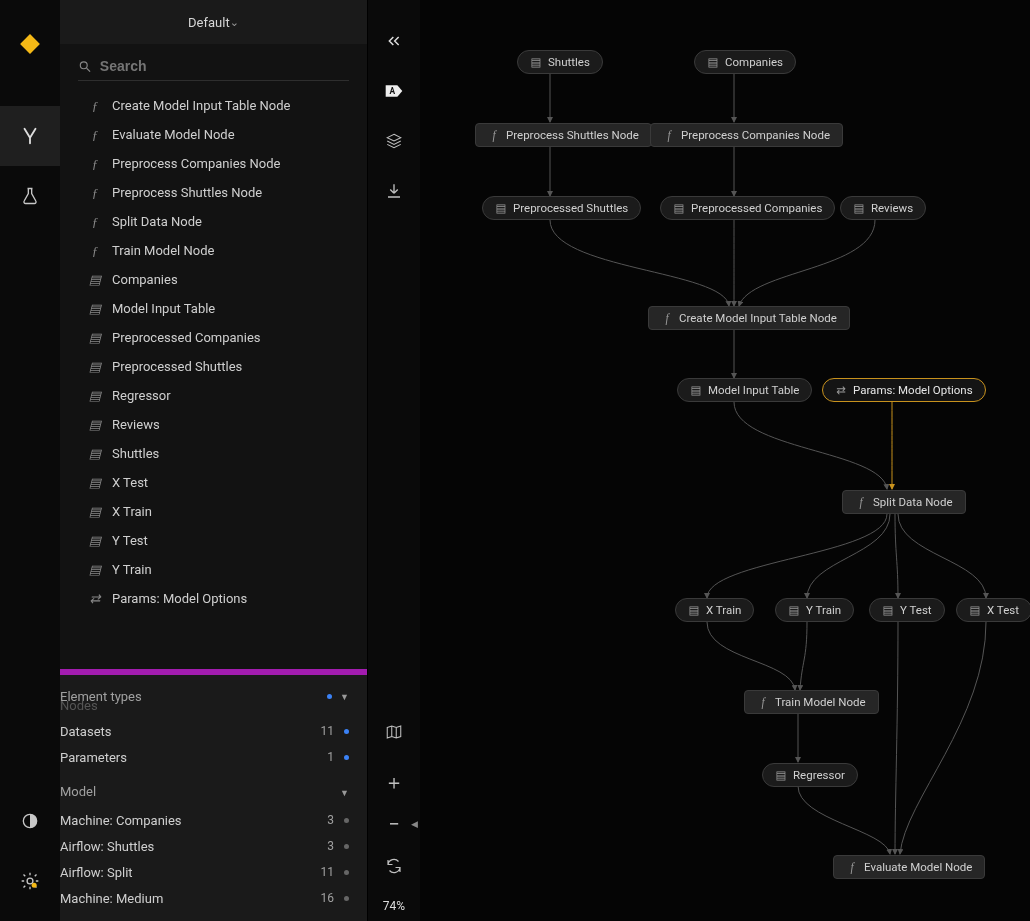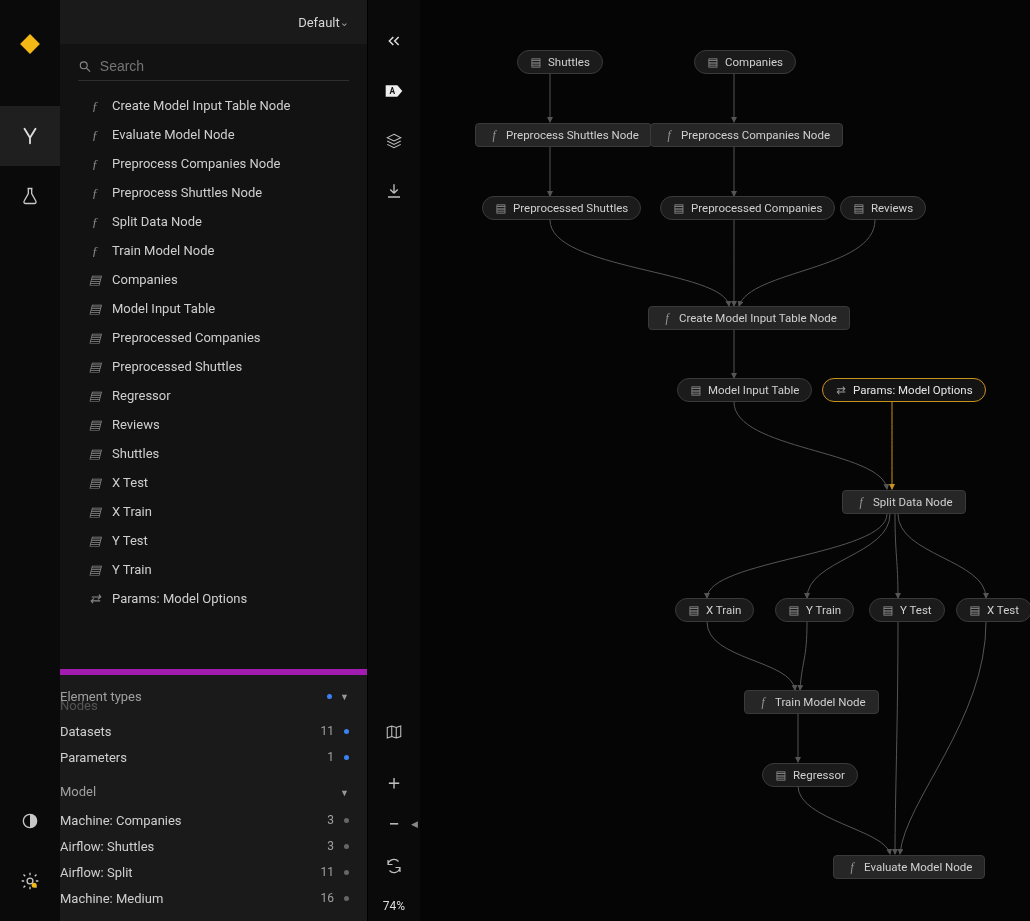--- a/index.html
+++ b/index.html
@@ -38,36 +38,36 @@
   .sidebar {
     width: 308px;
     background: #121212;
     display: flex;
     flex-direction: column;
     flex-shrink: 0;
     border-right: 1px solid #000;
   }
   .selector {
     height: 44px;
-    display: flex; align-items: center; justify-content: flex-end;
+    display: flex; align-items: center; justify-content: center;
     padding: 0 18px;
     background: #1a1a1a;
     color: #d6d6d6;
     cursor: pointer;
   }
   .search {
     display: flex; align-items: center; gap: 8px;
     margin: 14px 18px 10px 18px;
     padding-bottom: 6px;
     border-bottom: 1px solid #2e2e2e;
     color: #888;
   }
   .search input {
     background: transparent; border: none; outline: none;
-    color: #f9a8d4; font-size: 14px; width: 100%;
+    color: #f9a8d4; font-size: 14px; width: 100%; font-weight: bold;
   }
   .tree {
     flex: 1;
     overflow: hidden;
     padding: 0 10px 0 18px;
   }
   .tree-row {
     display: flex; align-items: center; gap: 10px;
     height: 29px;
     color: #cfcfcf;

